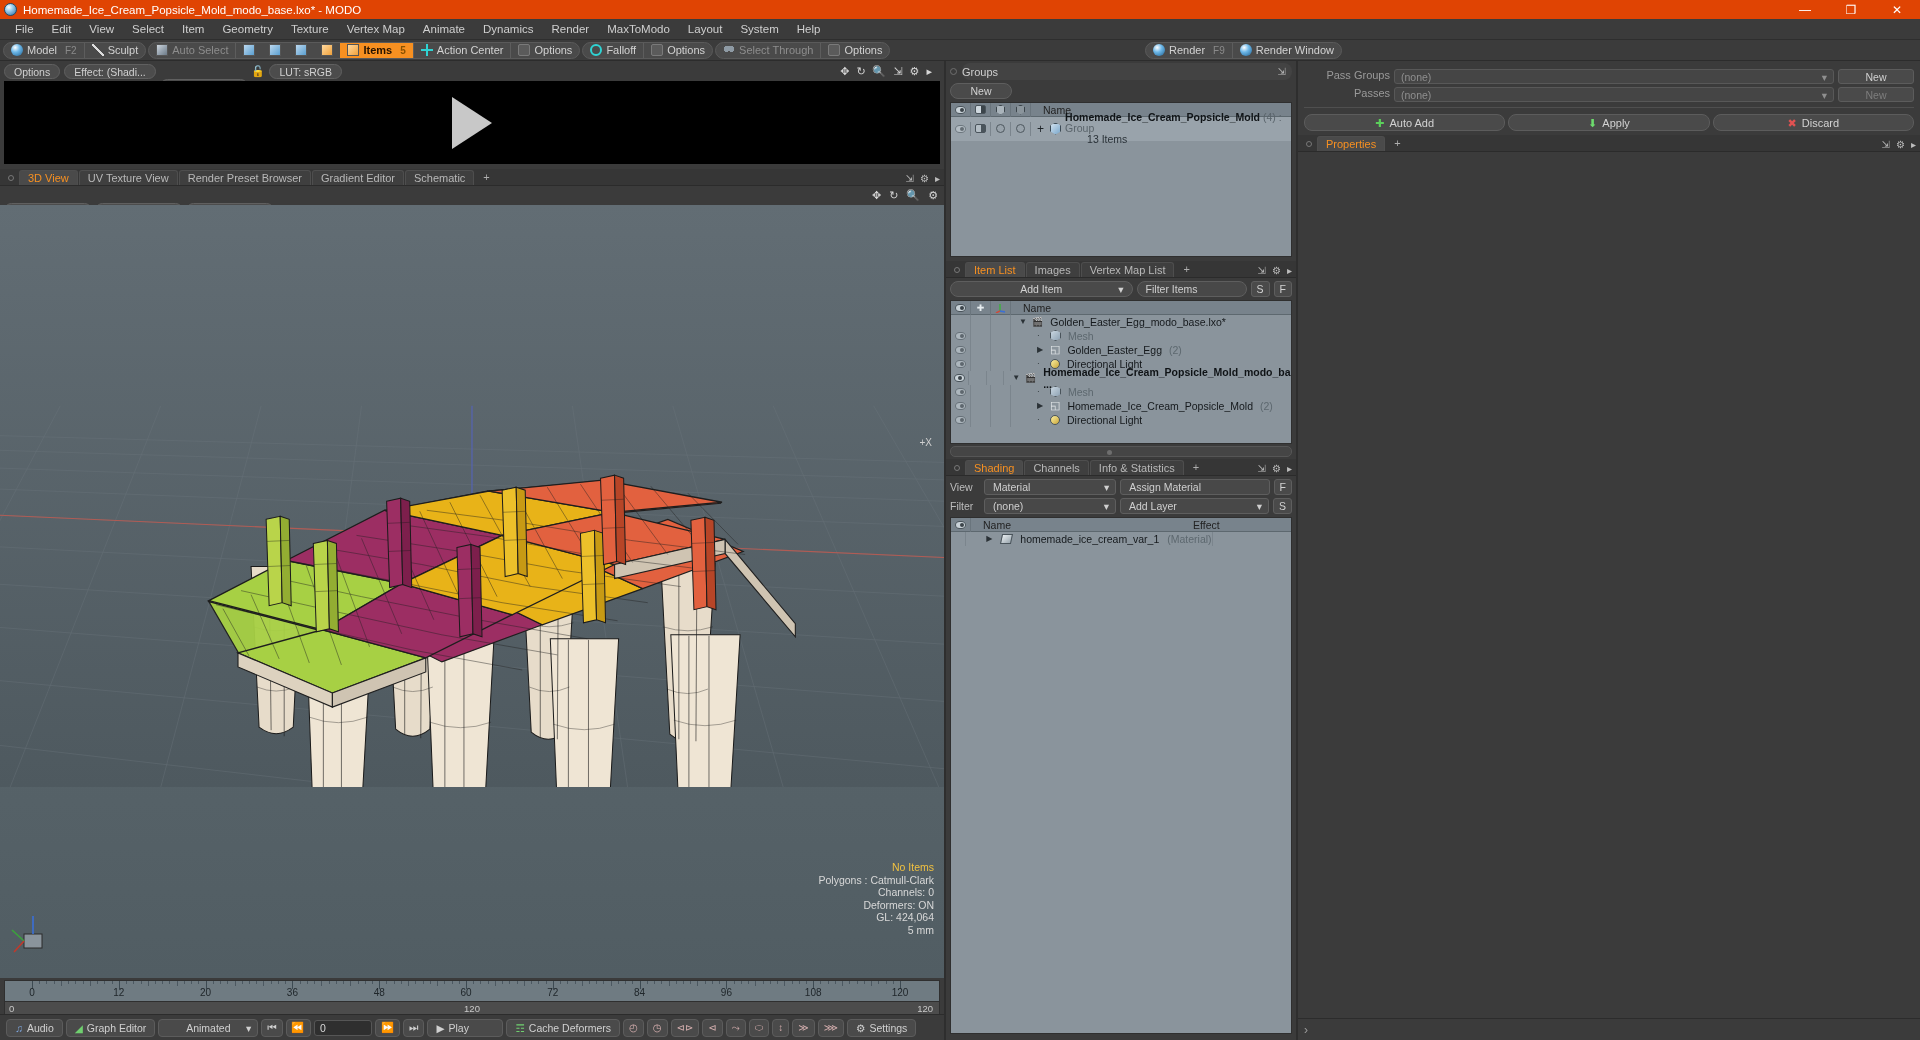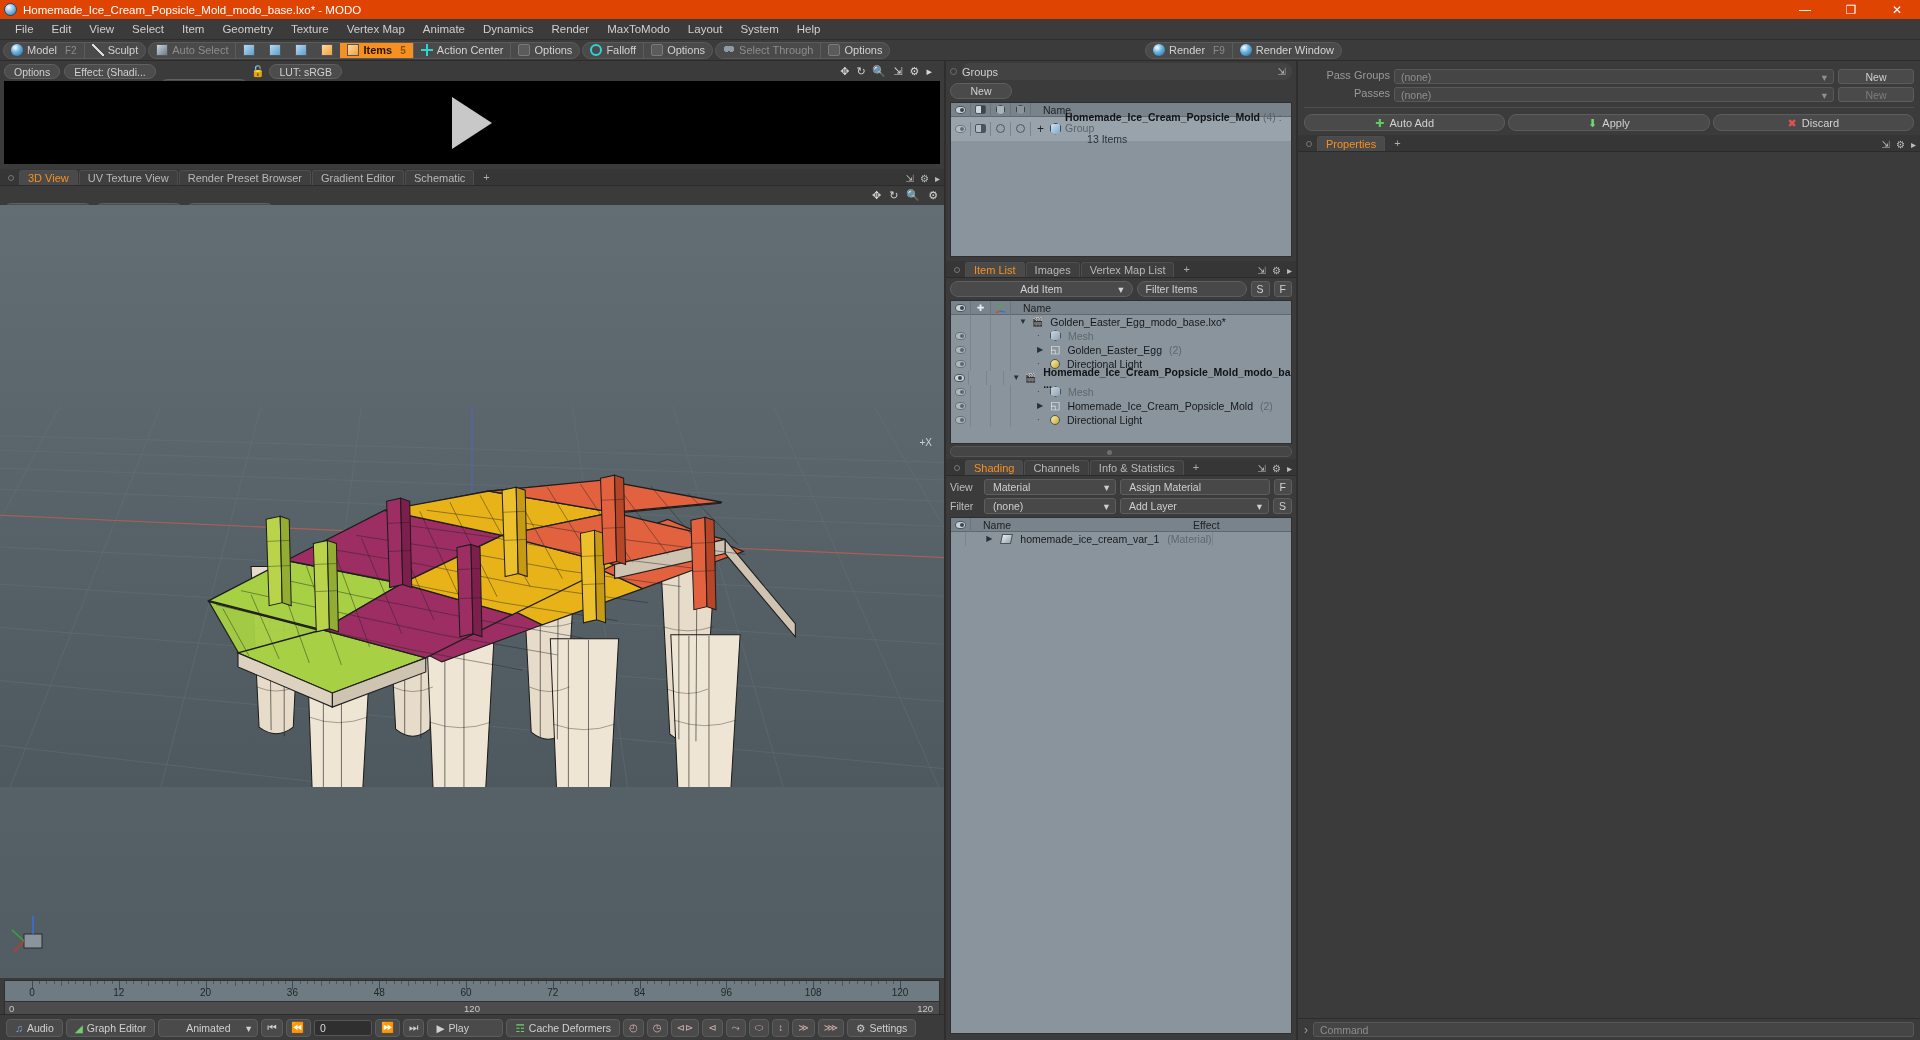--- a/index.html
+++ b/index.html
@@ -540,20 +540,28 @@
 
       <svg style="position:absolute;left:10px;bottom:22px;width:48px;height:48px" viewBox="0 0 48 48">
         <rect x="14" y="26" width="18" height="14" fill="#8a949c" stroke="#2a2a2a"></rect>
         <line x1="14" y1="33" x2="2" y2="22" stroke="#3ba33b" stroke-width="1.6"></line>
         <line x1="14" y1="33" x2="4" y2="44" stroke="#c0392b" stroke-width="1.6"></line>
         <line x1="23" y1="26" x2="23" y2="8" stroke="#3a6fd8" stroke-width="1.6"></line>
       </svg>
 
       <span class="axis-label" style="right:12px;top:232px">+X</span>
 
+      <div class="vp-stats">
+        <div class="first">No Items</div>
+        <div>Polygons : Catmull-Clark</div>
+        <div>Channels: 0</div>
+        <div>Deformers: ON</div>
+        <div>GL: 424,064</div>
+        <div>5 mm</div>
+      </div>
     </div>
 
     <div class="timeline">
       <div class="tl-ruler" id="tl-ruler">
         <div class="tl-play"></div>
       <div class="tl-tick" style="left: 27px; height: 8px;"></div>
           <div class="tl-num" style="left: 27px;">0</div>
           <div class="tl-tick" style="left: 113.8px; height: 8px;"></div>
           <div class="tl-num" style="left: 113.8px;">12</div>
           <div class="tl-tick" style="left: 200.6px; height: 8px;"></div>
@@ -1055,16 +1063,15 @@
       <div class="tab plus">+</div>
       <div class="strip-r">
         <span>⇲</span>
         <span>⚙</span>
         <span>▸</span>
       </div>
     </div>
     <div style="flex:1;background:#3b3b3b"></div>
     <div class="cmdbar">
       <span style="color:#9a9a9a;font-size:12px">›</span>
-      <div class="cmd-input">Command</div>
     </div>
   </div>
 </div>
 
 </body></html>

